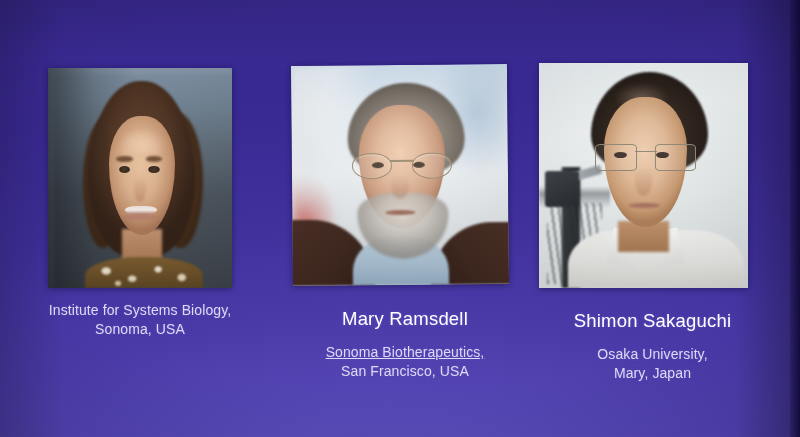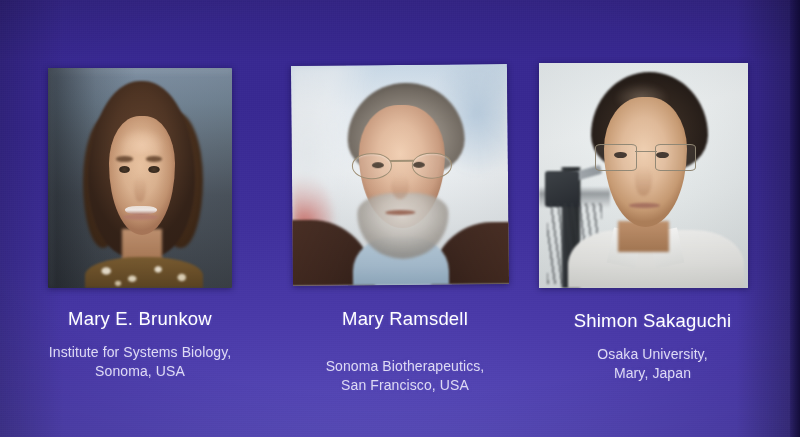--- a/index.html
+++ b/index.html
@@ -434,21 +434,20 @@
       <div class="p1-brow" id="p1-brow-r"></div>
       <div class="p1-eye" id="p1-eye-l"></div>
       <div class="p1-eye" id="p1-eye-r"></div>
       <div id="p1-nose"></div>
       <div id="p1-mouth"></div>
       <div id="p1-lip"></div>
       <div id="p1-floral"></div>
       <div class="soften"></div>
     </div>
 
-    <div class="name" style="margin-top:20px;">Mary E. Brunkow</div>
     <div class="affil" style="margin-top:13px;">Institute for Systems Biology,</div>
     <div class="affil">Sonoma, USA</div>
   </div>
 
   <div class="card" style="left:265px; top:65px; width:280px;">
 
     <div class="photo" id="photo-2" style="width:216px; height:220px; margin:0 auto 0 27px;">
       <div class="layer" id="p2-bg"></div>
       <div class="layer" id="p2-blur"></div>
       <div id="p2-jacket-l"></div>
@@ -463,21 +462,21 @@
       <div id="p2-mouth"></div>
       <div id="p2-glasses">
         <div class="p2-lens" id="p2-lens-l"></div>
         <div class="p2-lens" id="p2-lens-r"></div>
         <div id="p2-bridge"></div>
       </div>
       <div class="soften"></div>
     </div>
 
     <div class="name" style="margin-top:23px;">Mary Ramsdell</div>
-    <div class="affil" style="margin-top:27px;">Sonoma Biotherapeutics,</div>
+    <div class="affil" style="margin-top:13px;text-decoration:underline;">Sonoma Biotherapeutics,</div>
     <div class="affil">San Francisco, USA</div>
   </div>
 
   <div class="card" style="left:505px; top:63px; width:295px;">
 
     <div class="photo" id="photo-3" style="width:209px; height:225px; margin:0 auto 0 34px;">
       <div class="layer" id="p3-bg"></div>
       <div id="p3-instr"></div>
       <div id="p3-instr-arm"></div>
       <div id="p3-instr-head"></div>

